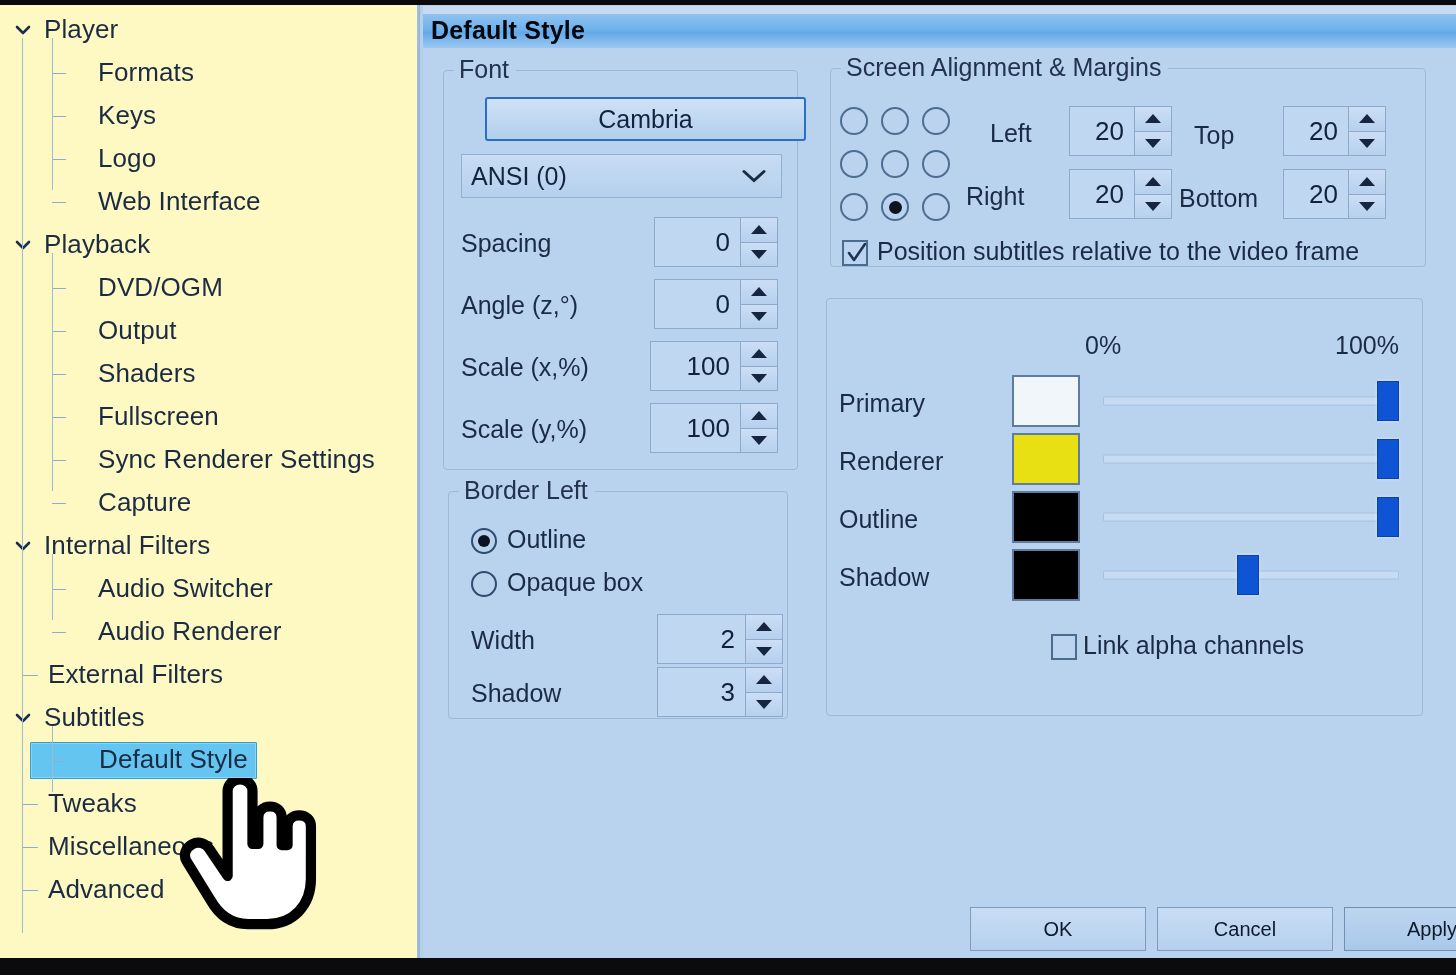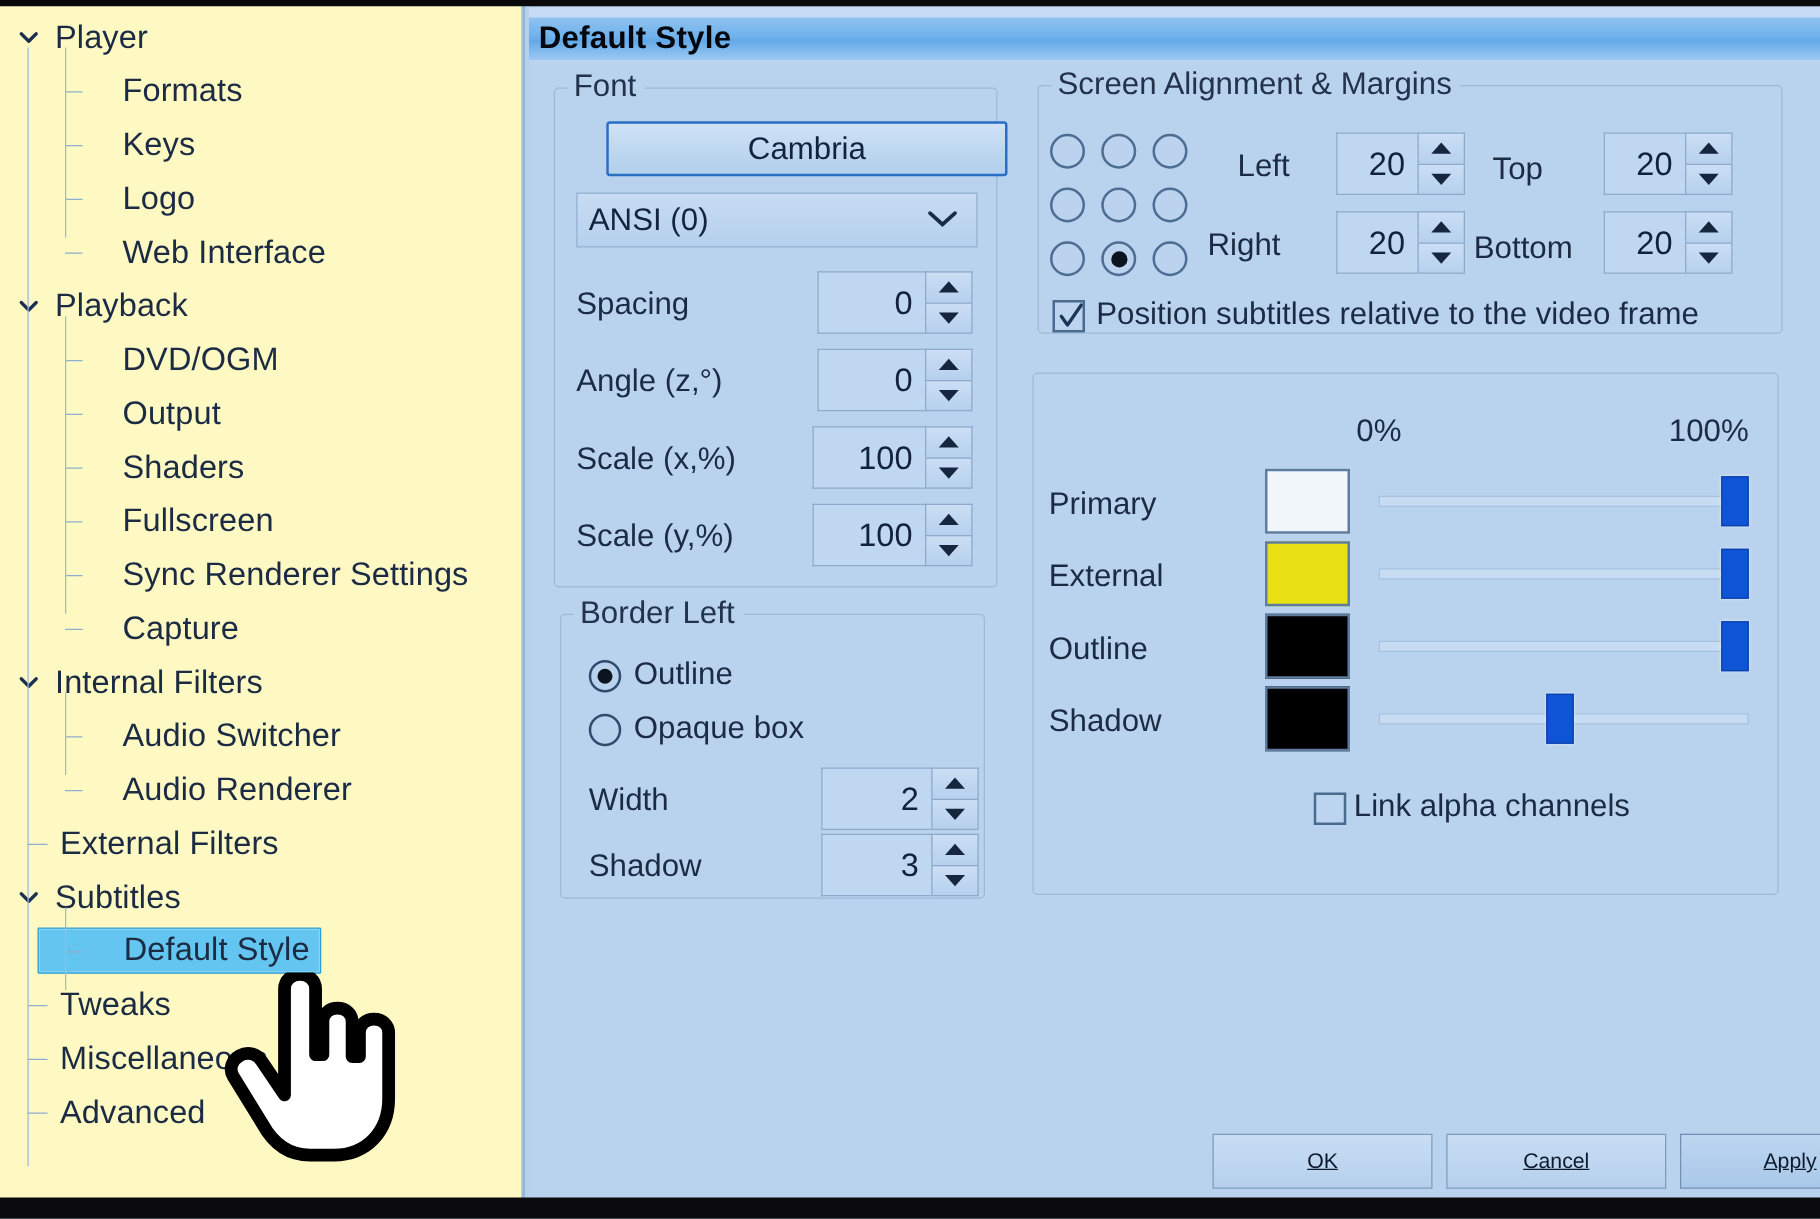--- a/index.html
+++ b/index.html
@@ -333,24 +333,23 @@
 
   
   .dlgbtn {
     position: absolute;
     bottom: 11px;
     height: 44px;
     background: linear-gradient(to bottom,#c9ddf4,#b5d0ed);
     border: 1px solid #7d9cbe;
     box-sizing: border-box;
     display: flex; align-items: center; justify-content: center;
-    font-size: 17px;
+    font-size: 20px;
     color: #0d1a2c;
     cursor: pointer;
-    text-decoration: underline;
   }
   .dlgbtn.primary {
     background: linear-gradient(to bottom,#bdd5f0,#a9c8e9);
     border-color: #6f8fb4;
   }
 </style>
 </head>
 <body>
 
 <div id="app">
@@ -662,21 +661,21 @@
       <div class="pctlabel" style="left:258px; top:32px;">0%</div>
       <div class="pctlabel" style="left:508px; top:32px;">100%</div>
 
       <div id="color-rows">
           <div class="row-label" style="left: 12px; top: 90px;">Primary</div>
           <div class="swatch" style="left: 185px; top: 76px; background: rgb(241, 246, 251);"></div>
           <div class="slider" style="left: 276px; top: 82px; width: 296px;">
             <div class="track"></div>
             <div class="thumb" style="left: 274px;"></div>
           </div>
-          <div class="row-label" style="left: 12px; top: 148px;">External</div>
+          <div class="row-label" style="left: 12px; top: 148px;">Renderer</div>
           <div class="swatch" style="left: 185px; top: 134px; background: rgb(232, 224, 18);"></div>
           <div class="slider" style="left: 276px; top: 140px; width: 296px;">
             <div class="track"></div>
             <div class="thumb" style="left: 274px;"></div>
           </div>
           <div class="row-label" style="left: 12px; top: 206px;">Outline</div>
           <div class="swatch" style="left: 185px; top: 192px; background: rgb(0, 0, 0);"></div>
           <div class="slider" style="left: 276px; top: 198px; width: 296px;">
             <div class="track"></div>
             <div class="thumb" style="left: 274px;"></div>

